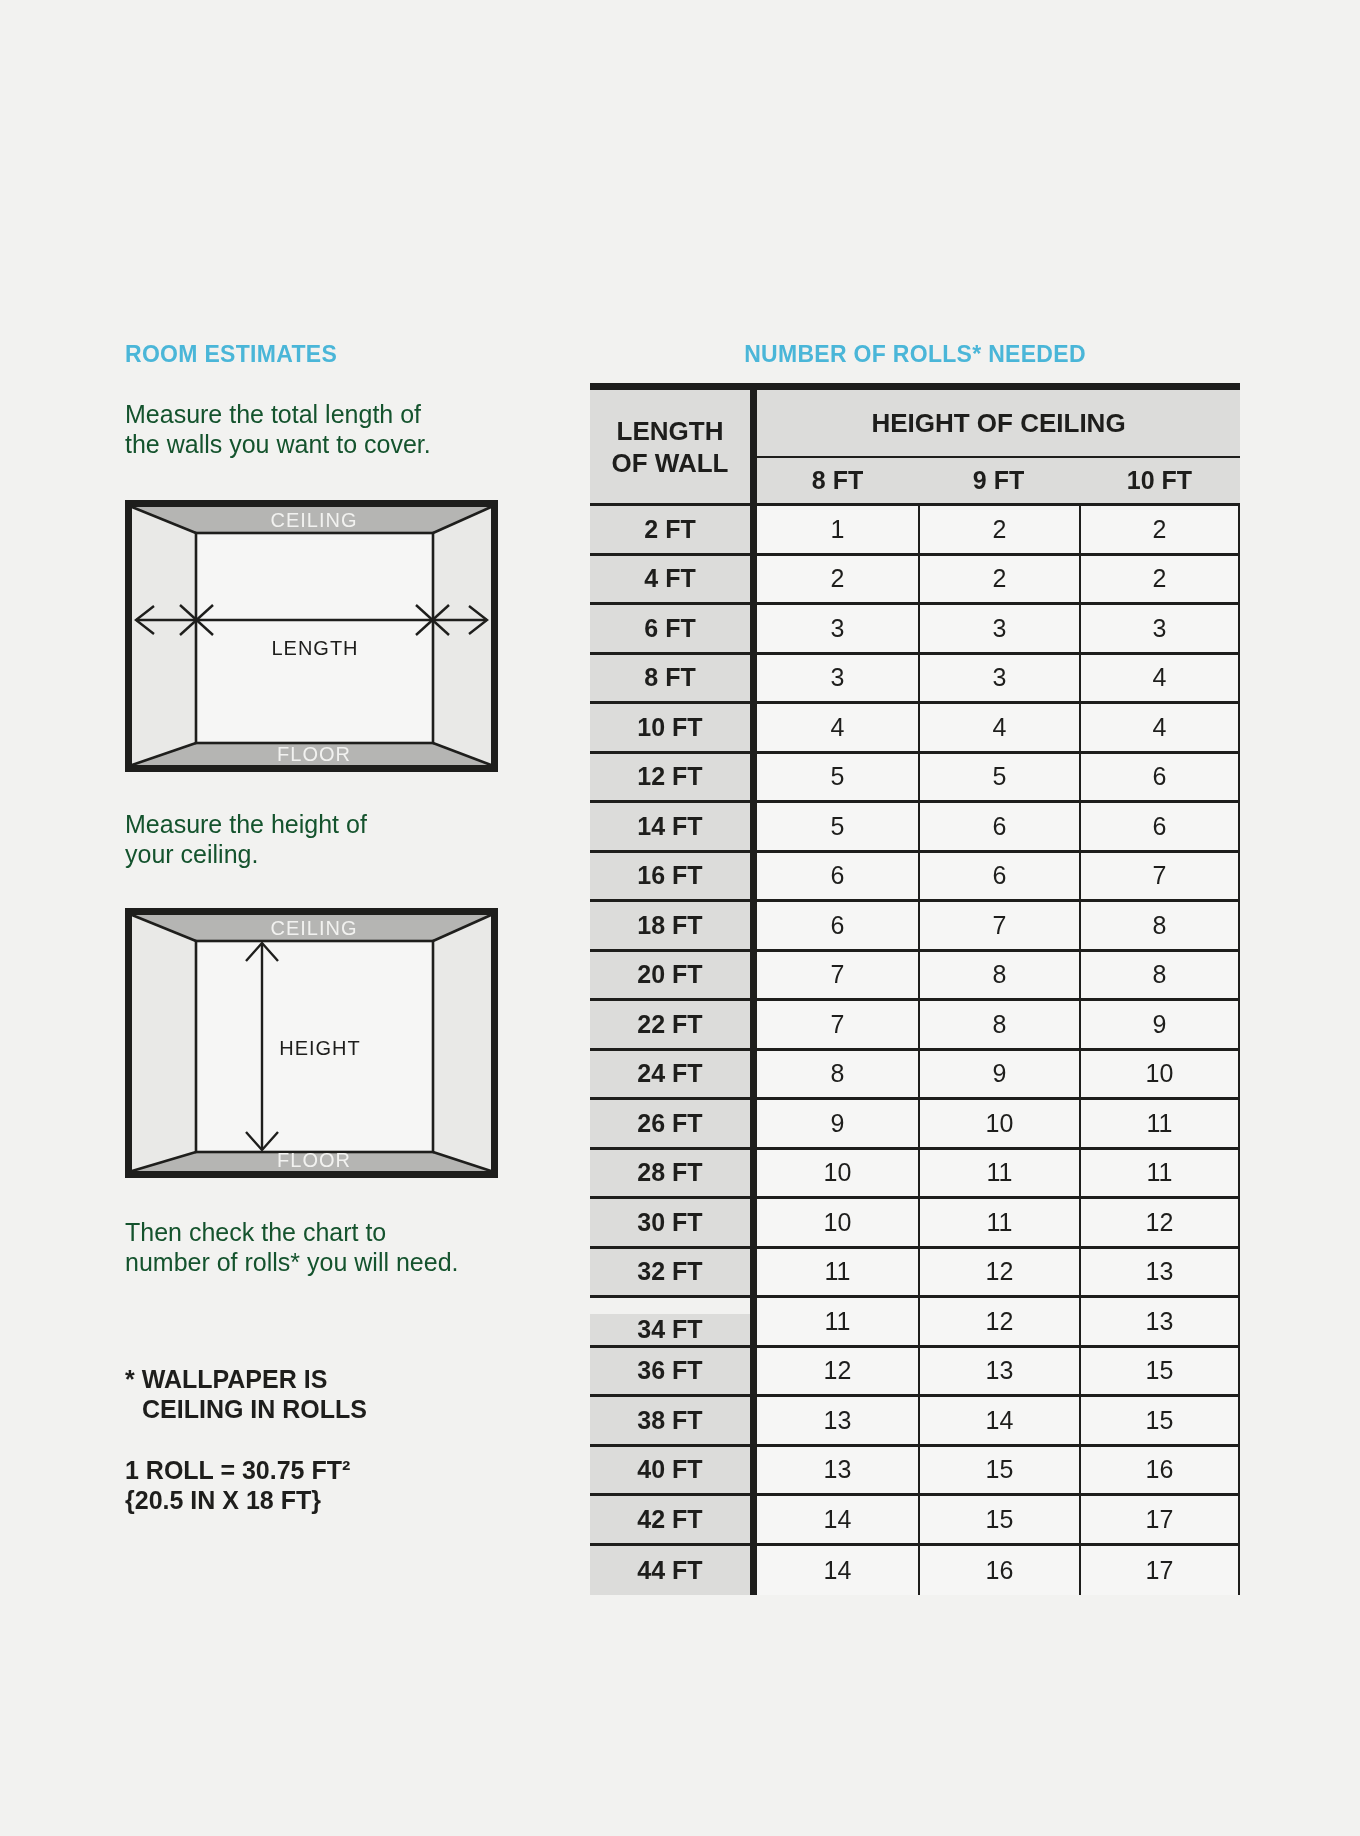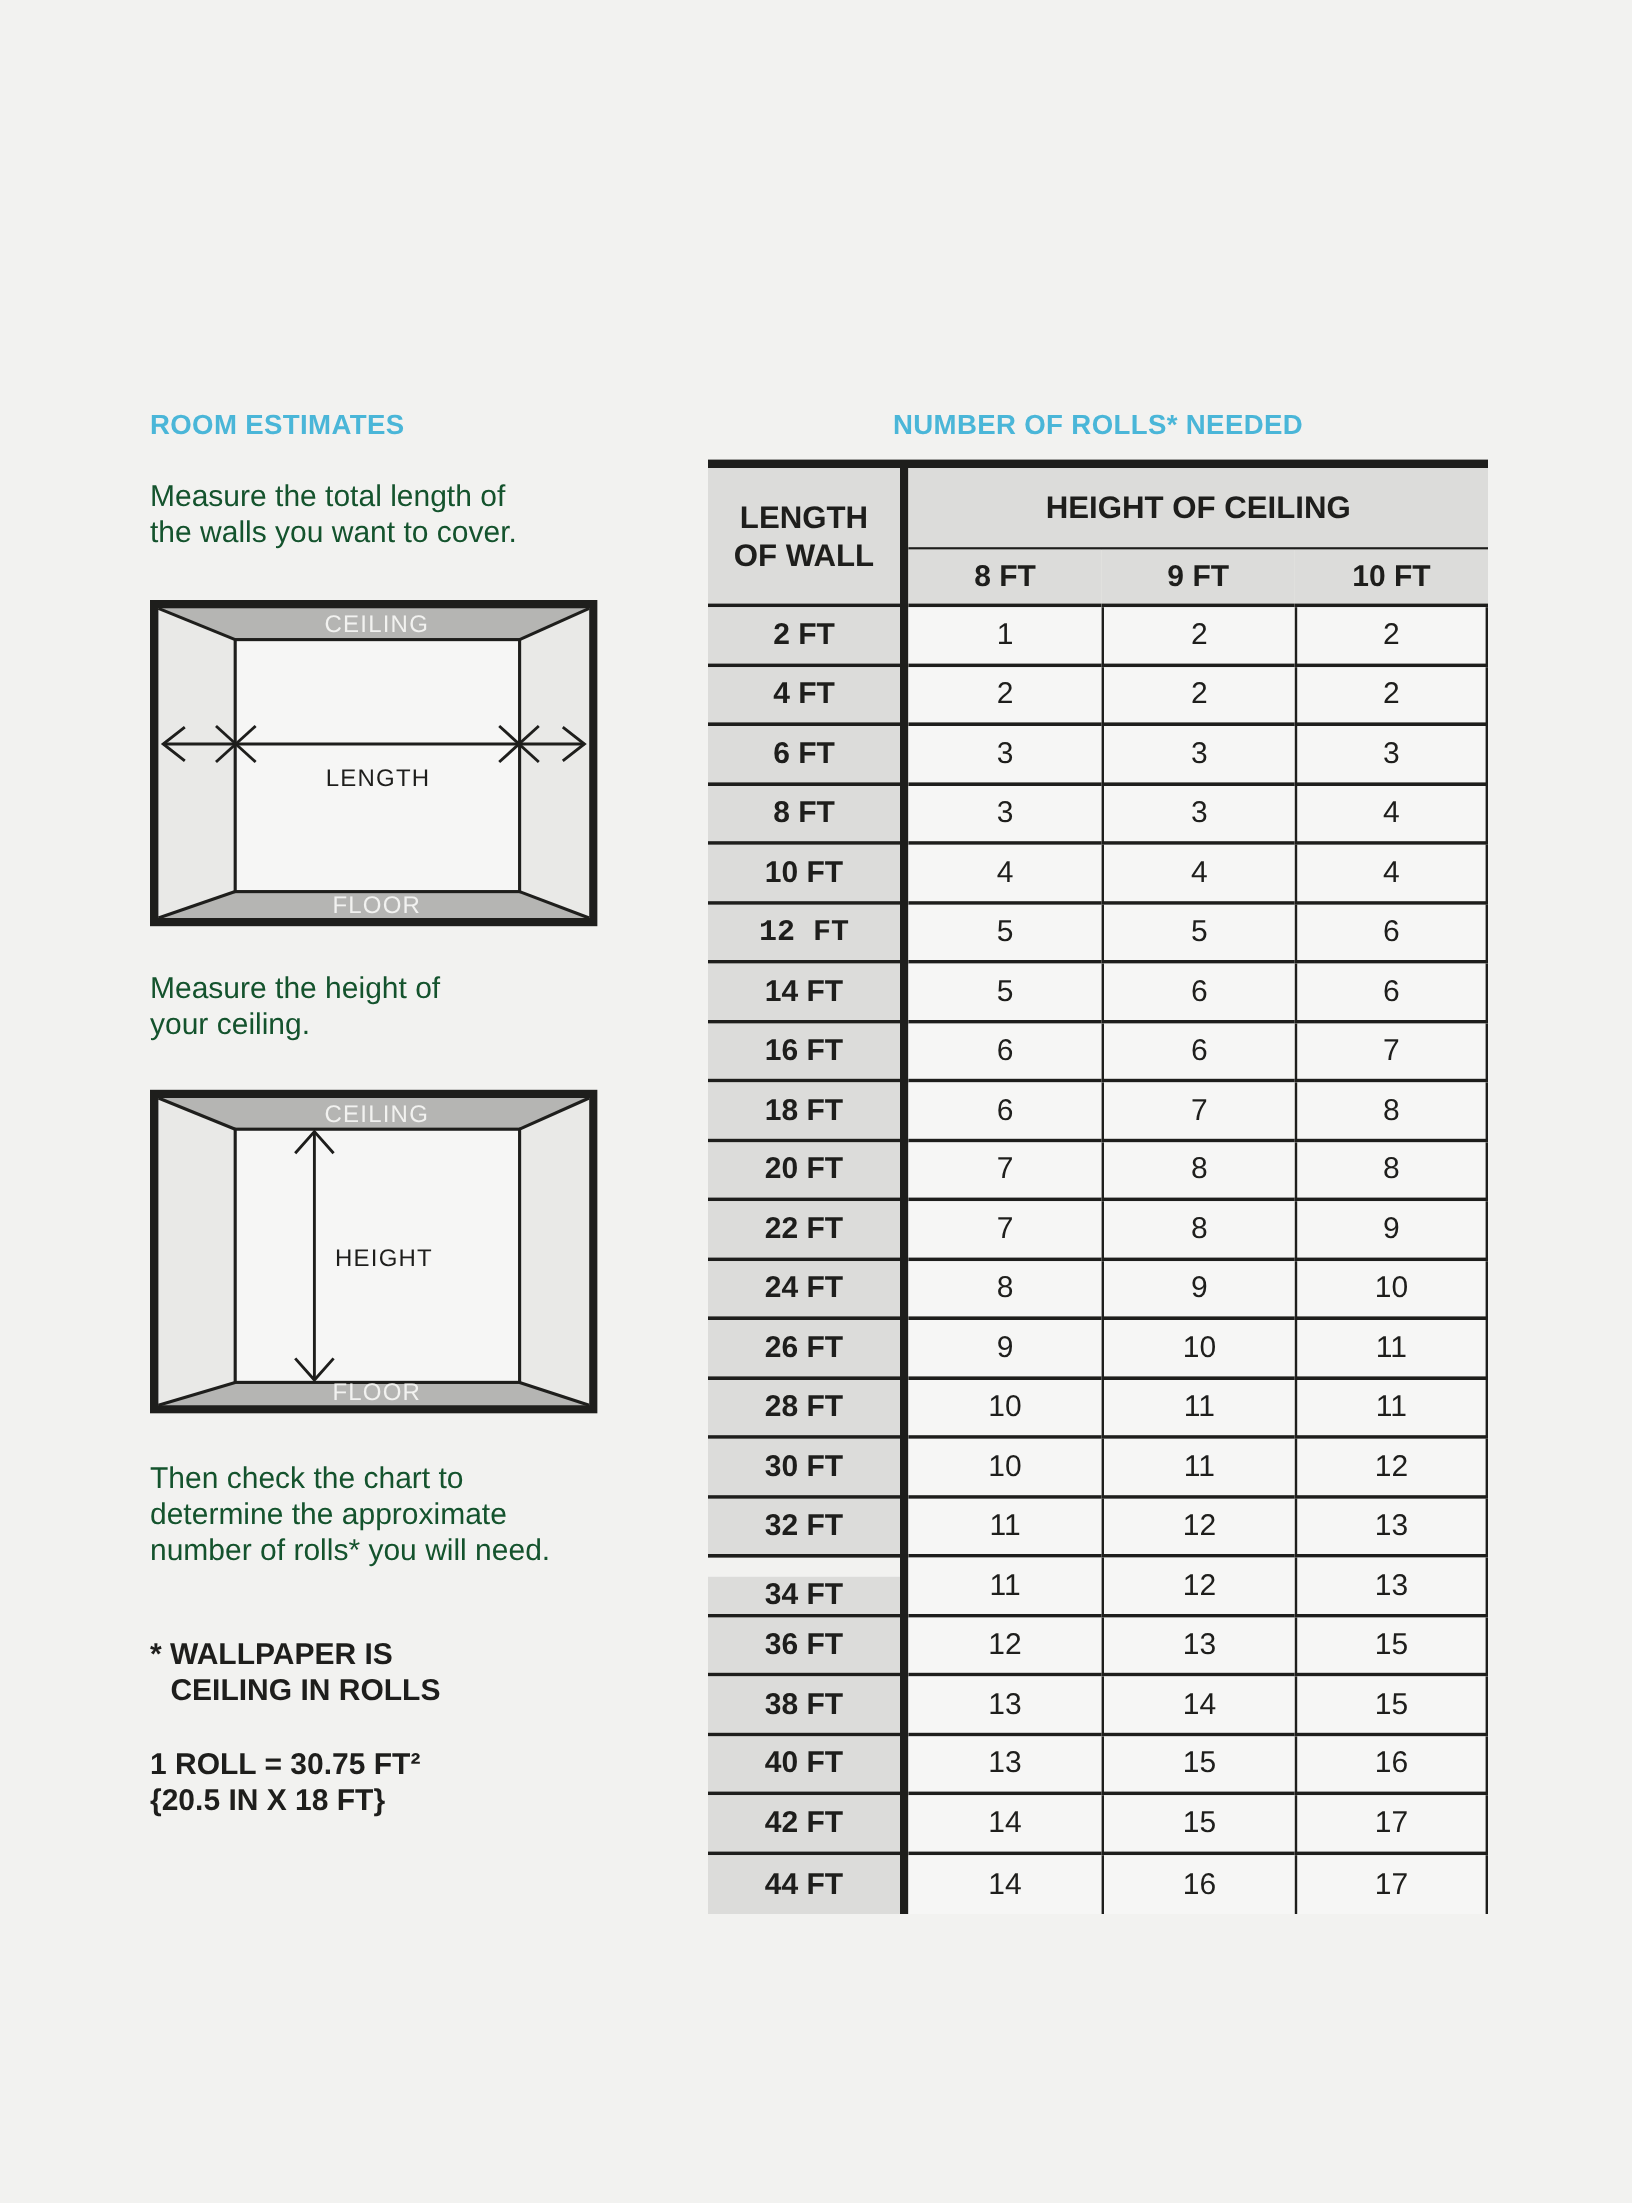--- a/index.html
+++ b/index.html
@@ -118,21 +118,20 @@
       <polyline points="121,53 137,35 153,53"></polyline>
       <polyline points="121,224 137,242 153,224"></polyline>
     </g>
     <text class="svg-label" x="189" y="27" text-anchor="middle" fill="#f2f2f0">CEILING</text>
     <text class="svg-label" x="189" y="259" text-anchor="middle" fill="#f2f2f0">FLOOR</text>
     <text class="svg-label" x="195" y="147" text-anchor="middle" fill="#1e1e1c">HEIGHT</text>
   </svg>
 
   <div id="step3" class="para">
     <span>Then check the chart to</span>
-    <span>determine the approximate</span>
     <span>number of rolls* you will need.</span>
   </div>
 
   <div id="footnote" class="boldnote">
     <span>* WALLPAPER IS</span>
     <span>CEILING IN ROLLS</span>
   </div>
 
   <div id="rollspec" class="boldnote">
     <span>1 ROLL = 30.75 FT²</span>
@@ -165,21 +164,21 @@
       <div class="cell val bl" style="grid-area: 5 / 4;">3</div>
       <div class="cell val bl br" style="grid-area: 5 / 5;">3</div>
       <div class="cell rlabel" style="grid-area: 6 / 1;">8 FT</div>
       <div class="cell val" style="grid-area: 6 / 3;">3</div>
       <div class="cell val bl" style="grid-area: 6 / 4;">3</div>
       <div class="cell val bl br" style="grid-area: 6 / 5;">4</div>
       <div class="cell rlabel" style="grid-area: 7 / 1;">10 FT</div>
       <div class="cell val" style="grid-area: 7 / 3;">4</div>
       <div class="cell val bl" style="grid-area: 7 / 4;">4</div>
       <div class="cell val bl br" style="grid-area: 7 / 5;">4</div>
-      <div class="cell rlabel" style="grid-area: 8 / 1; font-family: Liberation Mono, monospace;">12 FT</div>
+      <div class="cell rlabel" style="grid-area: 8 / 1;">12 FT</div>
       <div class="cell val" style="grid-area: 8 / 3;">5</div>
       <div class="cell val bl" style="grid-area: 8 / 4;">5</div>
       <div class="cell val bl br" style="grid-area: 8 / 5;">6</div>
       <div class="cell rlabel" style="grid-area: 9 / 1;">14 FT</div>
       <div class="cell val" style="grid-area: 9 / 3;">5</div>
       <div class="cell val bl" style="grid-area: 9 / 4;">6</div>
       <div class="cell val bl br" style="grid-area: 9 / 5;">6</div>
       <div class="cell rlabel" style="grid-area: 10 / 1;">16 FT</div>
       <div class="cell val" style="grid-area: 10 / 3;">6</div>
       <div class="cell val bl" style="grid-area: 10 / 4;">6</div>

